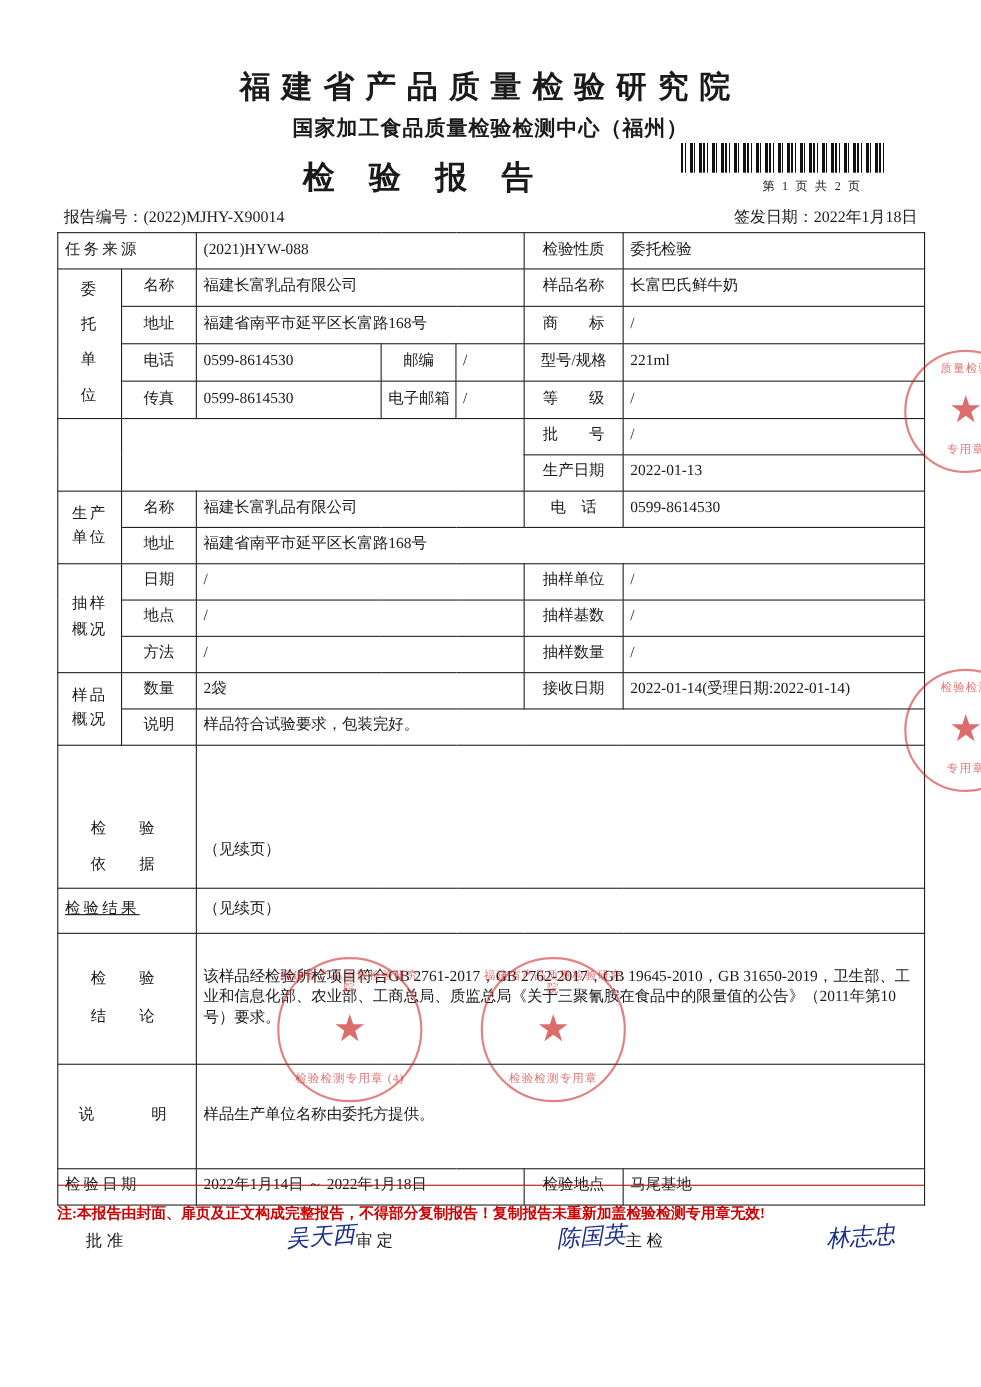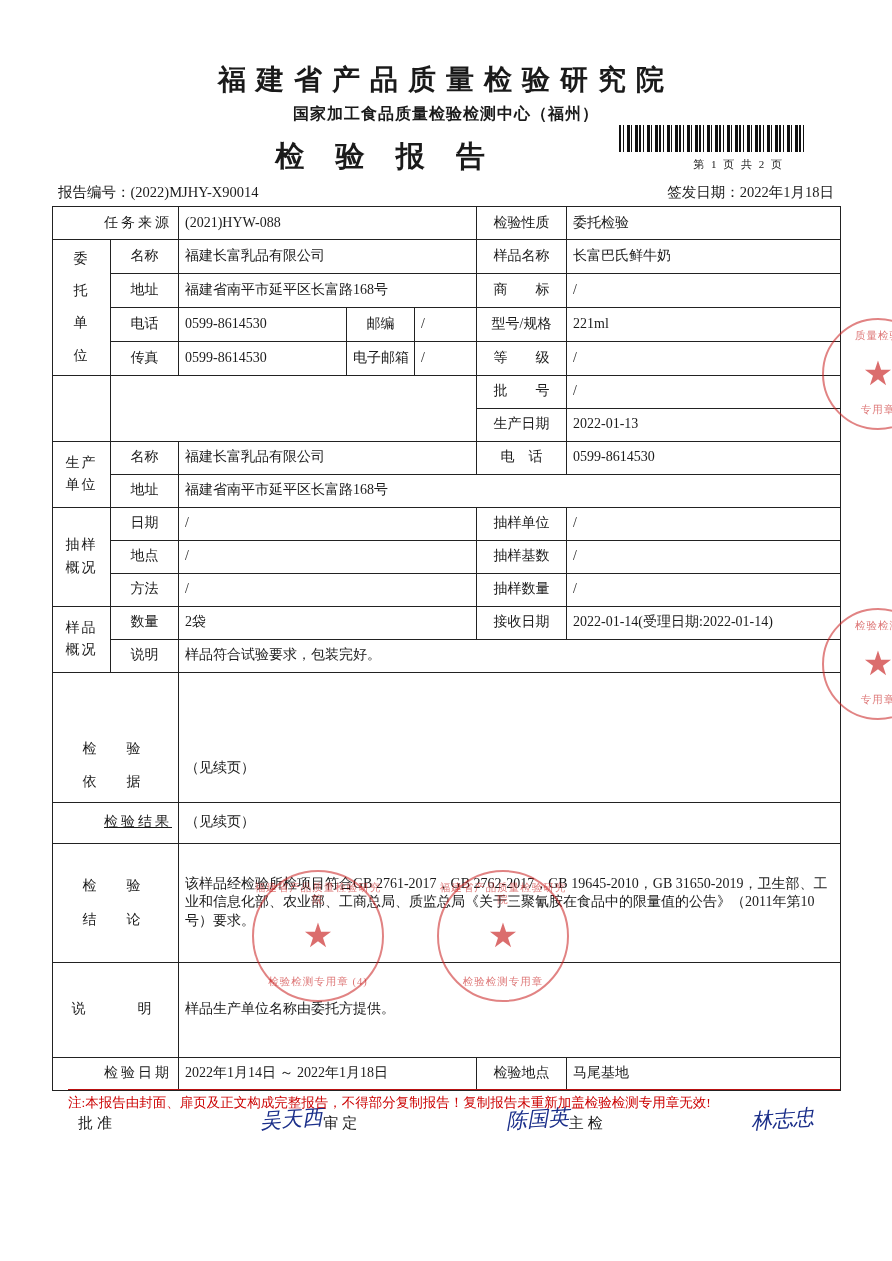--- a/index.html
+++ b/index.html
@@ -29,21 +29,21 @@
     text-align: center;
     padding-top: 62px;
   }
   .title-main {
     font-size: 28px;
     font-weight: bold;
     letter-spacing: 10px;
     line-height: 1.25;
   }
   .title-sub {
-    font-size: 16px;
+    font-size: 19px;
     font-weight: bold;
     letter-spacing: 1px;
     margin-top: 7px;
   }
   .title-report-row {
     position: relative;
     margin-top: 6px;
     height: 46px;
   }
   .title-report {
@@ -96,21 +96,21 @@
     padding: 3px 6px;
     vertical-align: middle;
     height: 26px;
     line-height: 1.35;
   }
   .lbl {
     text-align: center;
     white-space: nowrap;
   }
   .lbl-sp2 {
-    text-align: right;
+    text-align: left;
     letter-spacing: 3px;
     padding-left: 3px;
     white-space: nowrap;
   }
   .val {
     text-align: left;
     padding-left: 8px;
   }
   .vcenter-label {
     text-align: center;
@@ -142,28 +142,28 @@
     font-family: "DejaVu Serif", serif;
     font-style: italic;
     color: #1b2f8a;
     font-size: 21px;
     transform: rotate(-4deg);
     white-space: nowrap;
   }
 
   .footer-note {
     position: absolute;
-    left: 68px;
+    left: 52px;
     right: 52px;
     bottom: 18px;
     border-top: 1px solid #b11;
-    padding-top: 4px;
+    padding-top: 16px;
     font-size: 13.5px;
     color: #c00;
-    font-weight: normal;
+    font-weight: bold;
   }
 
   
   .stamp {
     position: absolute;
     border-radius: 50%;
     border: 2px solid rgba(200,30,30,0.55);
     color: rgba(200,30,30,0.6);
     pointer-events: none;
     display: flex;

